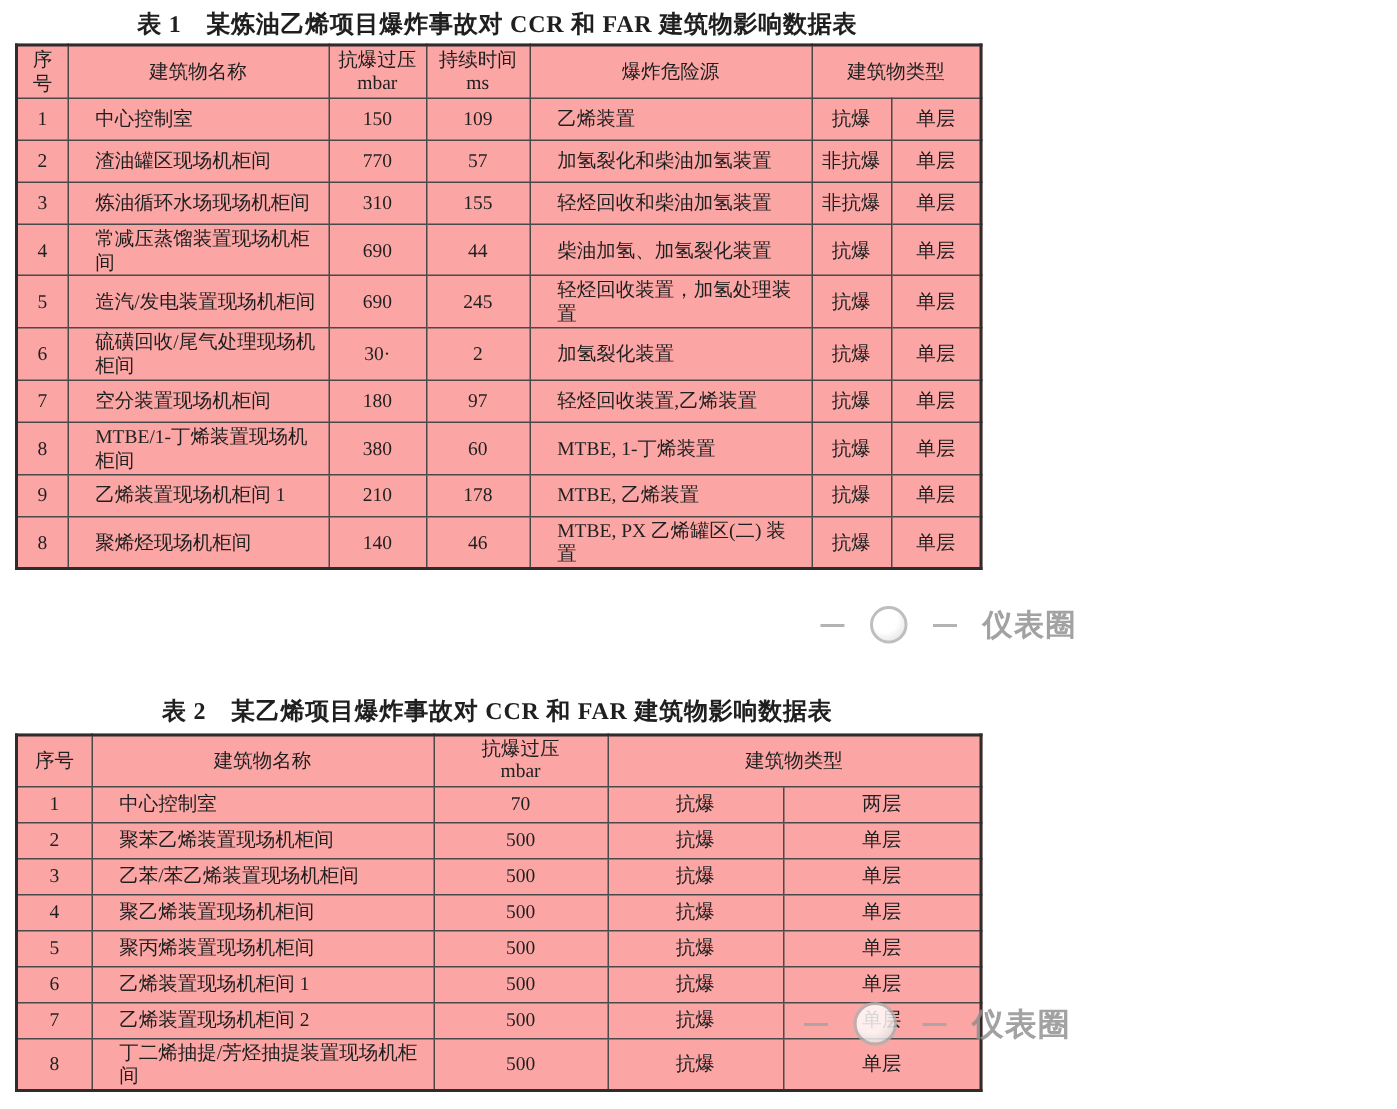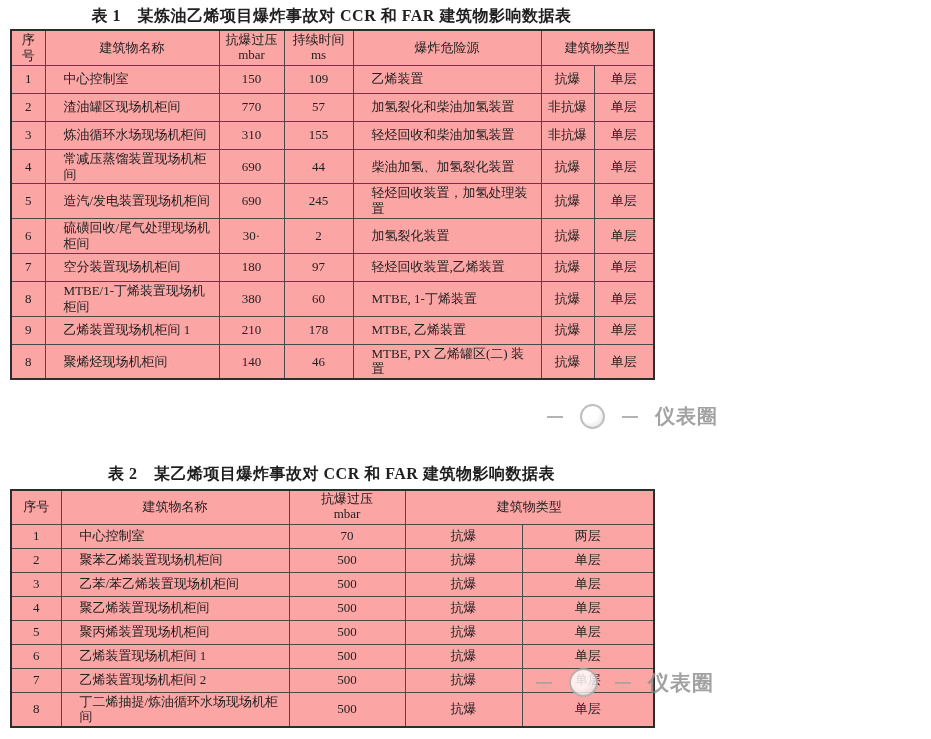--- a/index.html
+++ b/index.html
@@ -243,21 +243,21 @@
       </tr>
       <tr>
         <td class="c-center">7</td>
         <td class="c-left">乙烯装置现场机柜间 2</td>
         <td class="c-center">500</td>
         <td class="c-center">抗爆</td>
         <td class="c-center">单层</td>
       </tr>
       <tr>
         <td class="c-center">8</td>
-        <td class="c-left">丁二烯抽提/炼油循环水场现场机柜间</td>
+        <td class="c-left">丁二烯抽提/芳烃抽提装置现场机柜间</td>
         <td class="c-center">500</td>
         <td class="c-center">抗爆</td>
         <td class="c-center">单层</td>
       </tr>
     </tbody>
 </table>
 
 <div class="wm" id="wm1" style="left:547px;top:403px;">
   <span class="wm-dash"></span>
   <span class="wm-circle"></span>

